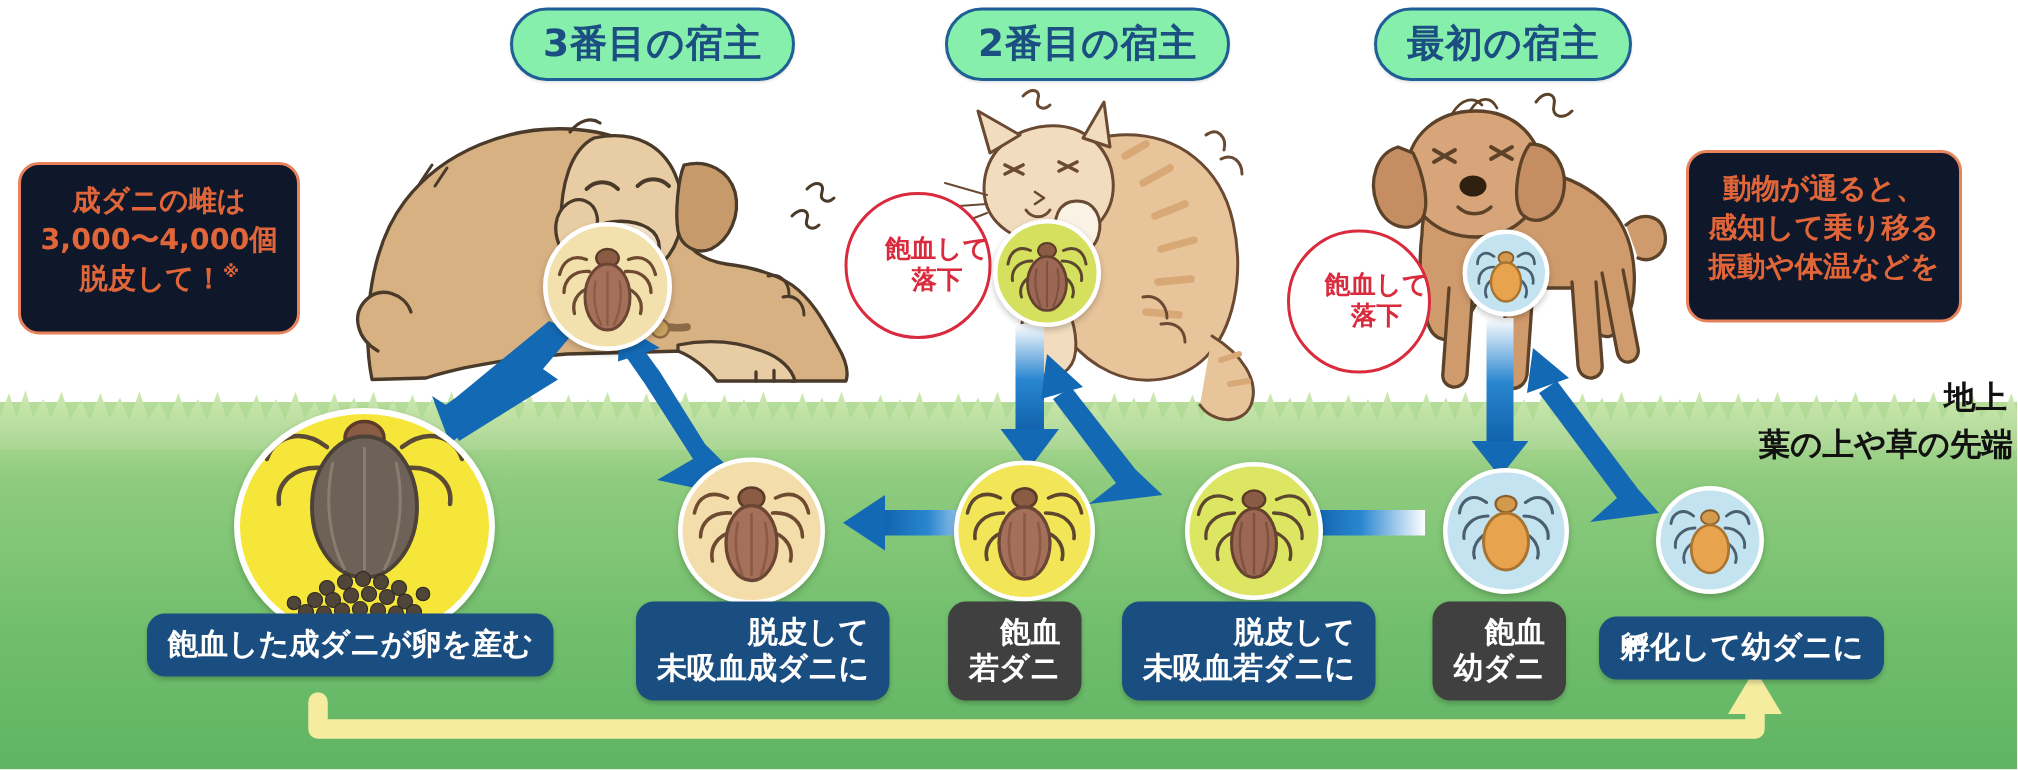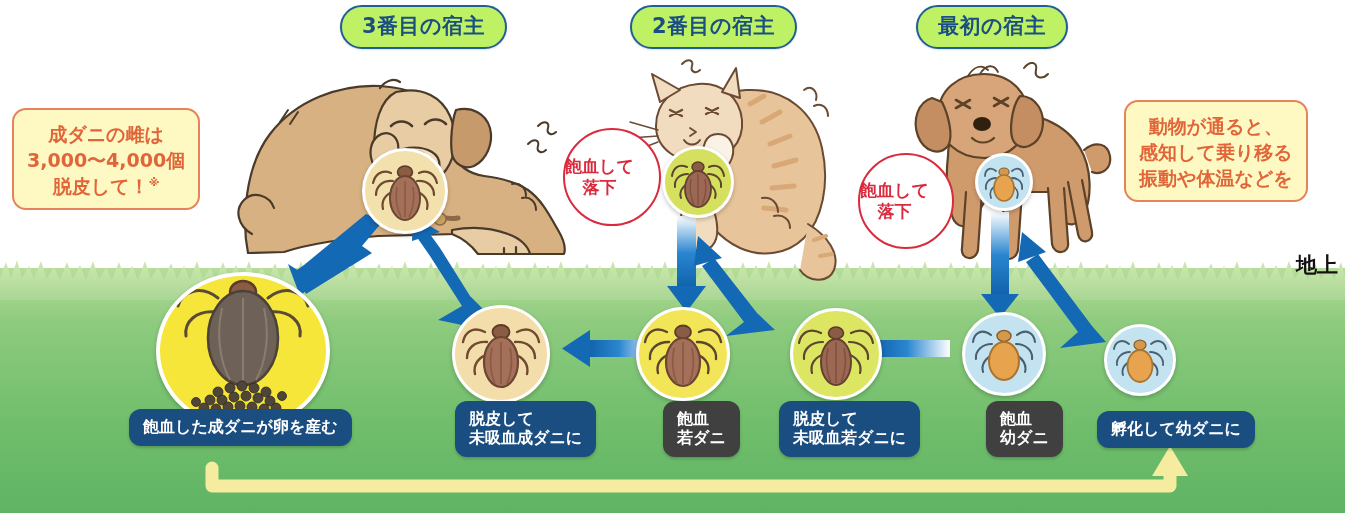--- a/index.html
+++ b/index.html
@@ -24,74 +24,73 @@
   #grass-band{
     left:0;top:258px;width:1345px;height:42px;
     overflow:hidden;
   }
   #grass-band svg{display:block;}
 
   
   .host-pill{
     border:2.5px solid #1f5f96;
     border-radius:999px;
-    background:#bef264;
+    background:#86efac;
     color:#1b4f82;
     font-weight:bold;
-    font-size:21px;
+    font-size:25px;
     letter-spacing:.5px;
     padding:5px 20px 7px 20px;
     white-space:nowrap;
     box-shadow:0 1px 2px rgba(0,0,0,.12);
     text-align:center;
   }
 
   
   .callout-box{
     border:2.5px solid #e8825a;
     border-radius:14px;
-    background:#fef9c3;
+    background:#0f172a;
     color:#e0663a;
     font-weight:bold;
     font-size:19px;
     line-height:1.38;
-    padding:11px 13px 8px 13px;
+    padding:11px 13px 21px 13px;
     text-align:center;
     white-space:nowrap;
   }
   .callout-box .sup{font-size:11px;vertical-align:super;}
 
   
   .red-circle{
     border:2.2px solid #d92b3d;
     border-radius:50%;
     background:#ffffff;
     color:#d92b3d;
     font-weight:bold;
     font-size:17px;
     line-height:1.25;
     display:flex;
     align-items:center;
-    justify-content:flex-start;
+    justify-content:flex-end;
     text-align:center;
     white-space:nowrap;
   }
 
   
   .stage-label{
     border-radius:12px;
     color:#ffffff;
     font-weight:bold;
-    font-size:16px;
+    font-size:20px;
     line-height:1.2;
     padding:8px 14px 10px 14px;
-    text-align:left;
+    text-align:right;
     white-space:nowrap;
     box-shadow:0 2px 3px rgba(0,0,0,.18);
-    margin-left:31px;
   }
   .lbl-navy{background:#1b4e80;}
   .lbl-orange{background:#404040;}
 
   
   .ground-text{
     color:#111111;
     font-weight:bold;
     font-size:21px;
     line-height:1.3;
@@ -279,20 +278,21 @@
   </div>
 
   <div class="abs red-circle" style="left:858px;top:153px;width:92px;height:92px;">
     <div>
       <div>飽血して</div>
       <div>落下</div>
     </div>
   </div>
 
   <div class="abs ground-text" style="left:1120px;top:252px;width:218px;">地上</div>
+  <div class="abs ground-text" style="left:1096px;top:283px;width:246px;">葉の上や草の先端</div>
 
   <svg class="abs arrow-svg" style="left:0;top:0;" width="1345" height="513">
     <defs>
       <linearGradient id="ag-right" x1="1" y1="0" x2="0" y2="0">
         <stop offset="0" stop-color="#ffffff"></stop>
         <stop offset="0.55" stop-color="#2a86d0"></stop>
         <stop offset="1" stop-color="#0e5fa8"></stop>
       </linearGradient>
       <linearGradient id="ag-down" x1="0" y1="0" x2="0" y2="1">
         <stop offset="0" stop-color="#ffffff"></stop>

